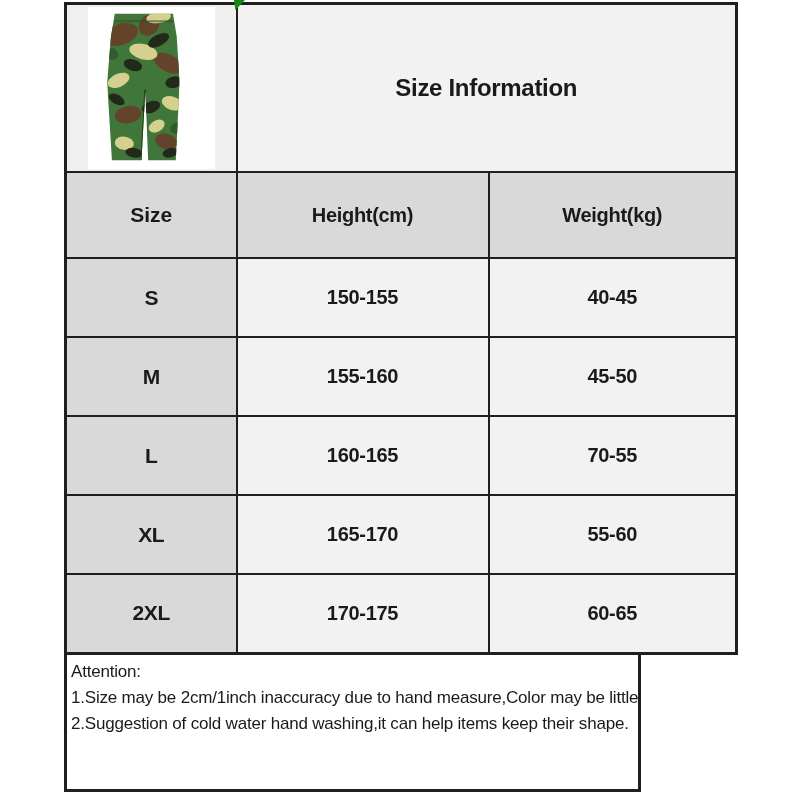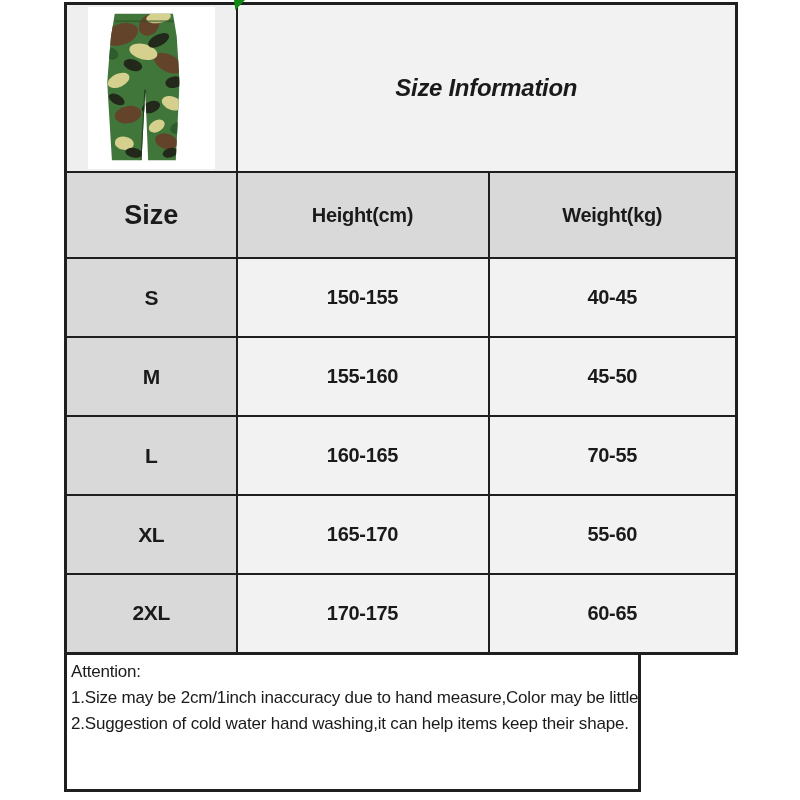--- a/index.html
+++ b/index.html
@@ -4,28 +4,28 @@
 <style>
   html,body{margin:0;padding:0;background:#ffffff;}
   .sheet{
     position:relative;width:800px;height:800px;background:#ffffff;overflow:hidden;
     font-family:"Liberation Sans","DejaVu Sans",sans-serif;color:#1a1a1a;
   }
   .table-wrap{position:absolute;left:64px;top:2px;width:671px;}
   table{border-collapse:collapse;width:671px;table-layout:fixed;border:3px solid #1f1f1f;}
   col.c1{width:171px;} col.c2{width:252px;} col.c3{width:248px;}
   td,th{border:2px solid #1f1f1f;text-align:center;vertical-align:middle;padding:0;overflow:hidden;}
-  tr.row-top{height:168px;font-style:italic;}
+  tr.row-top{height:168px;}
   tr.row-head{height:86px;}
   tr.row-data{height:79px;}
   .img-cell{background:#efefef;}
   .photo{width:127px;height:162px;background:#ffffff;margin:2px auto 2px auto;display:flex;align-items:flex-start;justify-content:center;}
   .title-cell{background:#f2f2f2;font-weight:bold;font-size:24px;letter-spacing:-0.3px;}
   .row-head th{background:#d9d9d9;font-weight:bold;font-size:20px;letter-spacing:-0.3px;}
-  th.size-h{font-size:27px;letter-spacing:0;}
+  th.size-h{font-size:21px;letter-spacing:0;}
   .size-cell{background:#d9d9d9;font-weight:bold;font-size:21px;letter-spacing:-0.3px;}
   .val-cell{background:#f2f2f2;font-weight:bold;font-size:20px;letter-spacing:-0.3px;}
   .attention{
     box-sizing:border-box;width:577px;height:137px;background:#ffffff;
     border:3px solid #1f1f1f;border-top:none;
     padding:4px 4px 0 4px;font-size:17px;line-height:26px;letter-spacing:-0.2px;
     text-align:left;white-space:nowrap;
   }
   .green-triangle{
     position:absolute;left:170px;top:-2px;width:11px;height:10px;background:#118a12;

